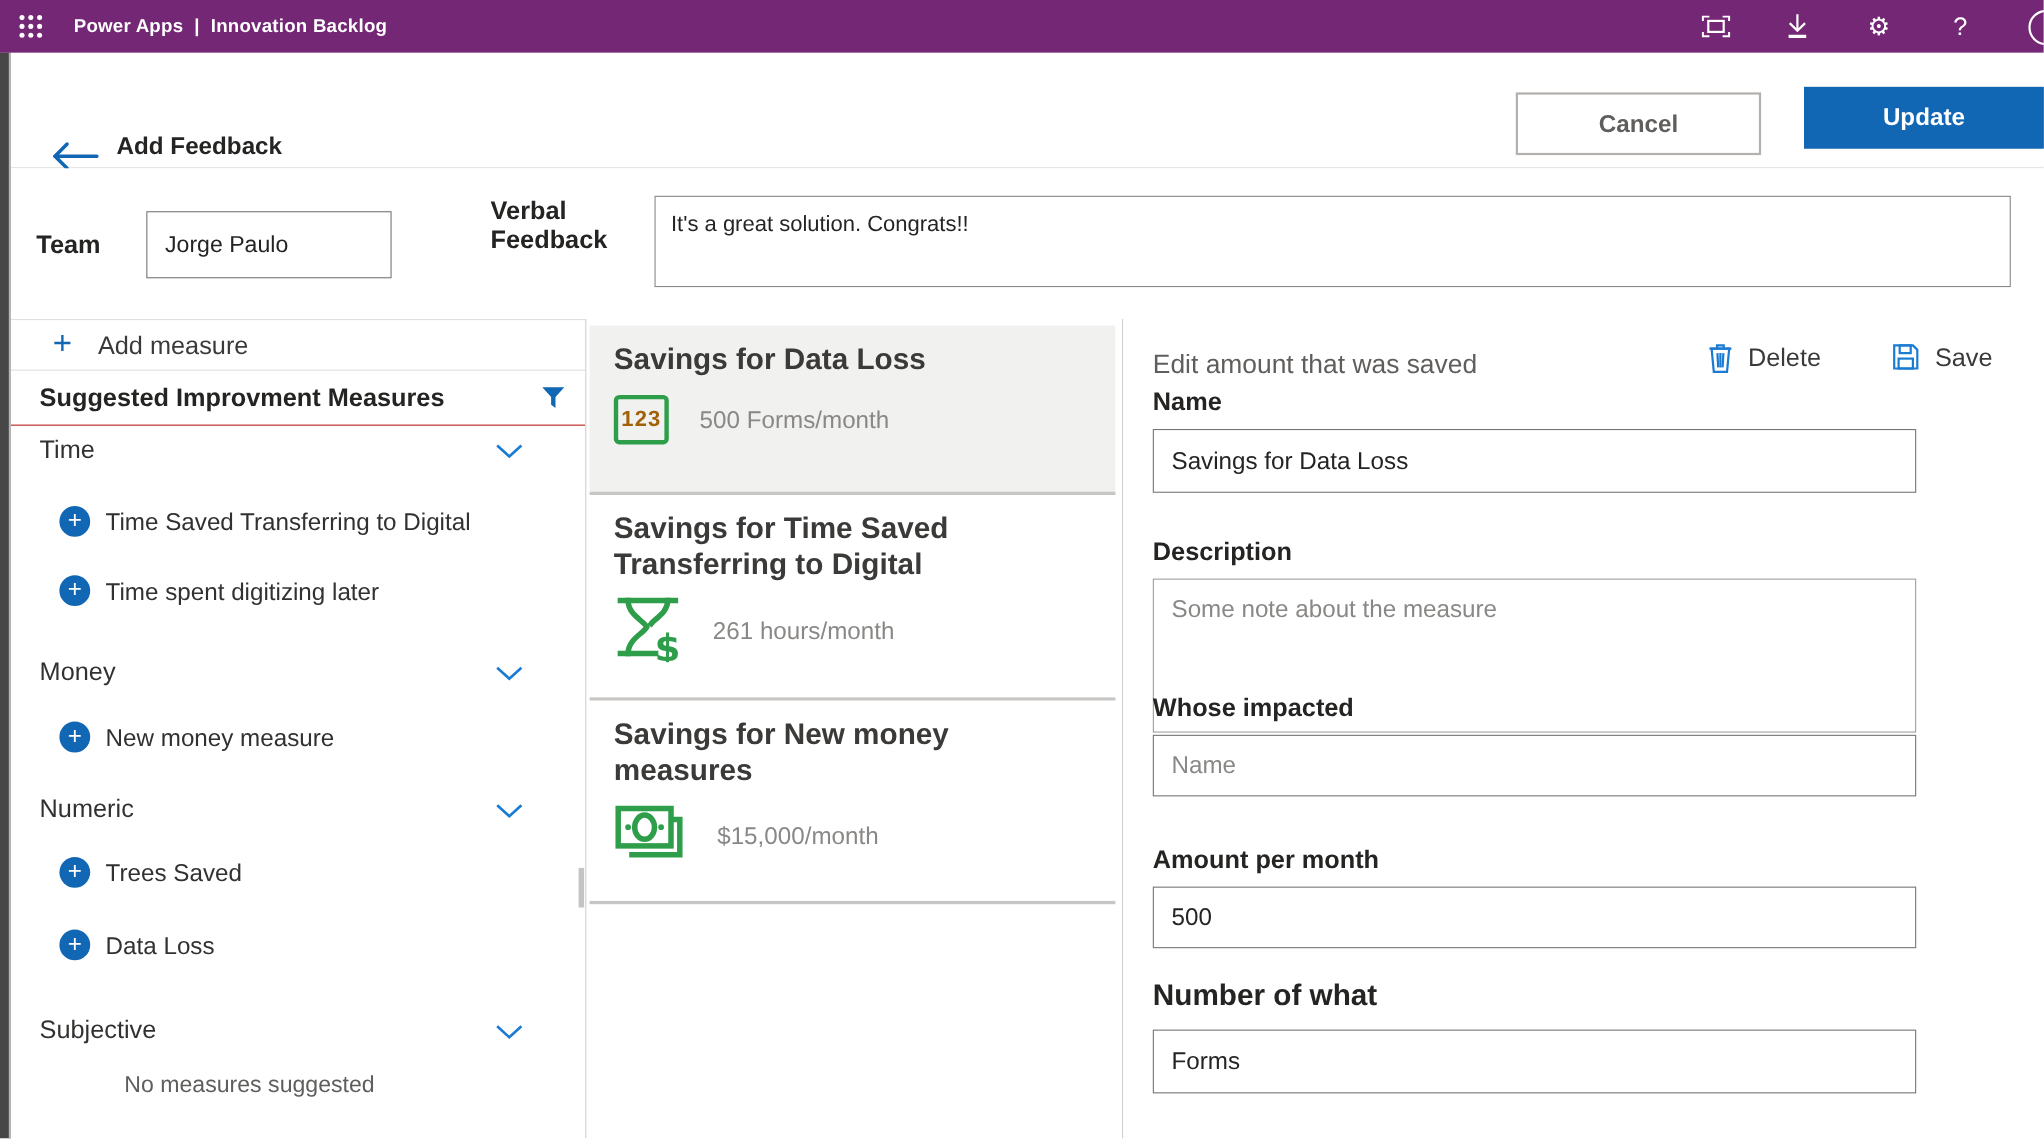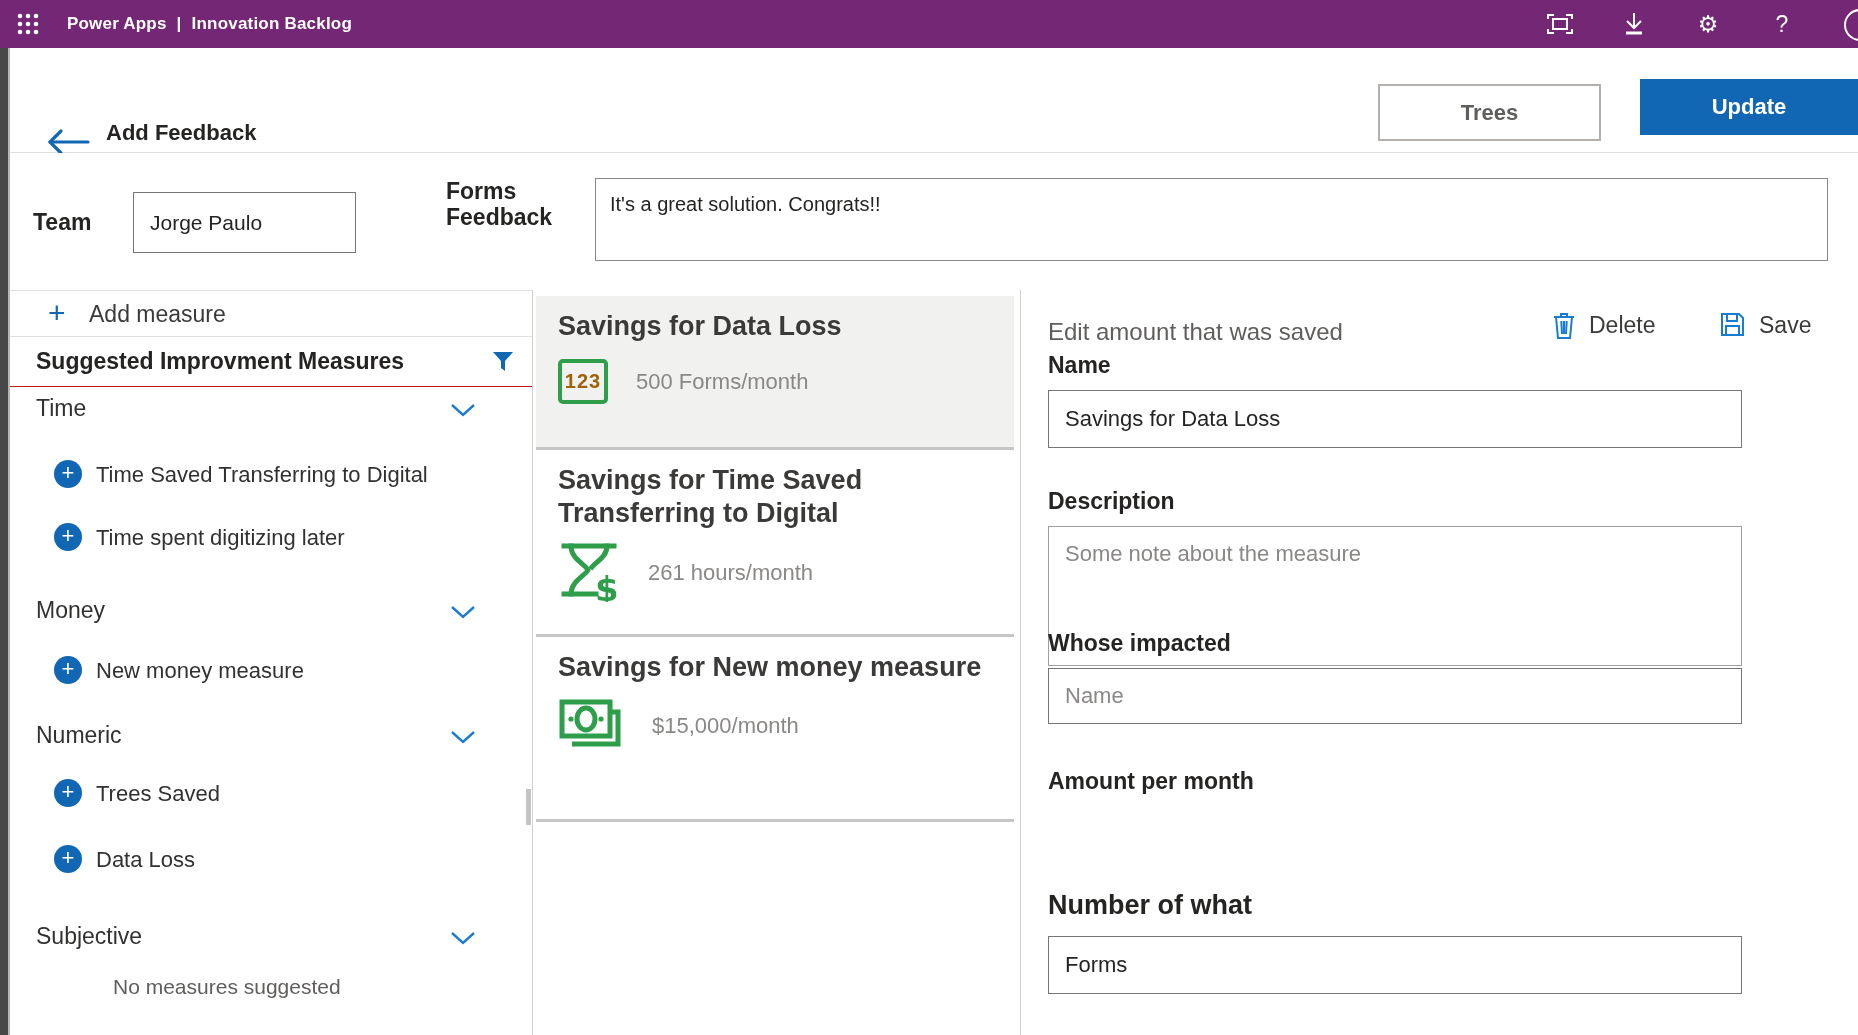--- a/index.html
+++ b/index.html
@@ -156,28 +156,28 @@
 <div class="left-strip"></div>
 
 <div class="page-header">
   <div class="back-arrow">
     <svg width="46" height="28" viewBox="0 0 46 28" fill="none" stroke="#1267b4" stroke-width="3.2" stroke-linecap="round" stroke-linejoin="round">
       <line x1="5" y1="14" x2="43" y2="14"></line>
         <path d="M16,3 L5,14 L16,25"></path>
     </svg>
   </div>
   <div class="page-title">Add Feedback</div>
-  <button class="btn-cancel">Trees</button>
+  <button class="btn-cancel">Cancel</button>
   <button class="btn-update">Update</button>
 </div>
 
 <div class="meta-row">
   <div class="team-label">Team</div>
   <input class="team-input" type="text" value="Jorge Paulo" style="">
-  <div class="verbal-label">Forms Feedback</div>
+  <div class="verbal-label">Verbal Feedback</div>
   <textarea class="verbal-input" style="">It's a great solution. Congrats!!</textarea>
 </div>
 
 <div class="sidebar">
   <div class="row-add">
     <span class="plus-thin">+</span>
     <span class="add-label">Add measure</span>
   </div>
   <div class="row-suggested">
     <span class="suggested-label">Suggested Improvment Measures</span>
@@ -276,21 +276,21 @@
           </g>
           <text x="37" y="61" font-size="34" font-weight="bold" fill="#2f9e4b" font-family="DejaVu Sans, sans-serif">$</text>
         </svg>
       </span>
       <span class="card-value">261 hours/month</span>
     </div>
   </div>
   <div class="card-div" style="top:344px"></div>
 
   <div class="card" style="top:347px; height:181px">
-    <div class="card-title">Savings for New money measure</div>
+    <div class="card-title">Savings for New money measures</div>
     <div class="card-valrow" style="margin-top:14px">
       <span>
         <svg width="66" height="52" viewBox="0 0 66 52">
           <g fill="none" stroke="#2f9e4b" stroke-width="5">
             <path d="M14,14 H60 V46 H14"></path>
             <rect x="4" y="4" width="48" height="34" fill="#ffffff"></rect>
             <ellipse cx="28" cy="21" rx="9" ry="11"></ellipse>
           </g>
           <circle cx="13" cy="21" r="2.6" fill="#2f9e4b"></circle>
           <circle cx="43" cy="21" r="2.6" fill="#2f9e4b"></circle>
@@ -331,16 +331,17 @@
   <div class="f-label" style="top:62px">Name</div>
   <input class="f-input" style="top: 100px;" type="text" value="Savings for Data Loss">
 
   <div class="f-label" style="top:198px">Description</div>
   <textarea class="f-area" style="top: 236px;" placeholder="Some note about the measure"></textarea>
 
   <div class="f-label" style="top:340px">Whose impacted</div>
   <input class="f-input" style="top: 378px; height: 56px;" type="text" placeholder="Name">
 
   <div class="f-label" style="top:478px">Amount per month</div>
+  <input class="f-input" style="top: 516px; height: 56px;" type="text" value="500">
 
   <div class="f-label f-label-big" style="top:600px">Number of what</div>
   <input class="f-input" style="top: 646px;" type="text" value="Forms">
 </div>
 
 </body></html>

